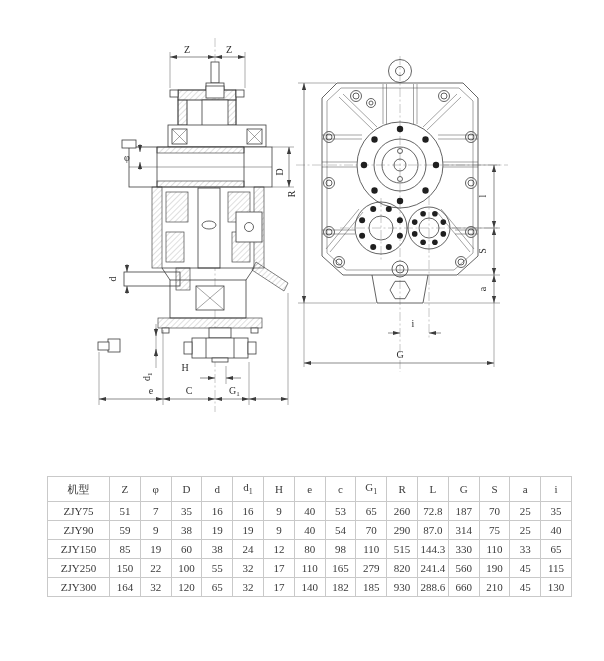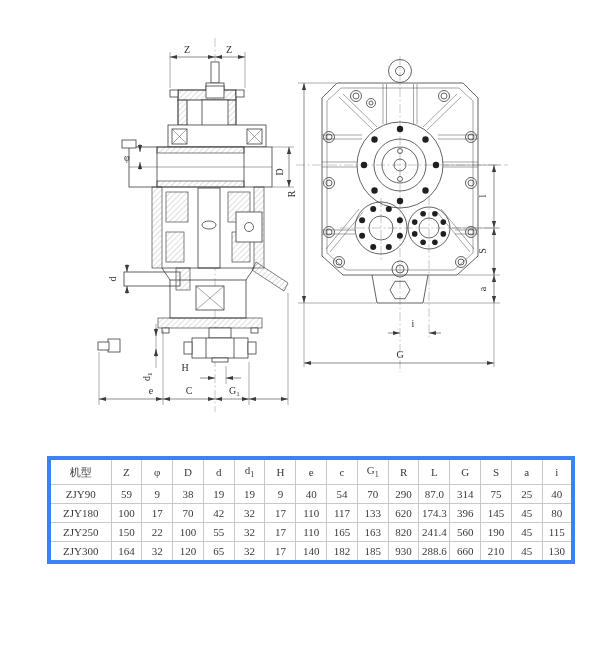--- a/index.html
+++ b/index.html
@@ -12,21 +12,21 @@
   .sh {stroke:#3c3c3c;stroke-width:0.65;fill:url(#hatch);}
   .thin{stroke:#4a4a4a;stroke-width:0.5;fill:none;}
   .dim{stroke:#3c3c3c;stroke-width:0.6;fill:none;}
   .ext{stroke:#5a5a5a;stroke-width:0.5;fill:none;}
   .cl {stroke:#9a9a9a;stroke-width:0.55;fill:none;stroke-dasharray:9 2.5 2 2.5;}
   .lbl{font:10px "Liberation Serif",serif;fill:#2e2e2e;}
   .dot{fill:#1f1f1f;stroke:none;}
   
   .tablewrap{position:absolute;left:47px;top:456px;width:524px;}
   table.spec{border-collapse:collapse;table-layout:fixed;width:524px;
-             font-size:11px;color:#3a3a3a;border:4px solid #3b82f6;}
+             font-size:11px;color:#3a3a3a;border:1px solid #3b82f6;margin-top:20px;}
   table.spec th,table.spec td{border:1px solid #c9c9c9;text-align:center;
              padding:0;font-weight:normal;height:18px;line-height:1;
              overflow:hidden;white-space:nowrap;}
   table.spec thead th{height:24px;}
   table.spec .bd{border-left:1px solid #8f8f8f;}
   sub{font-size:8px;}
 </style>
 </head>
 <body>
 
@@ -336,66 +336,84 @@
             <th>R</th>
             <th>L</th>
             <th class="bd">G</th>
             <th class="bd">S</th>
             <th>a</th>
             <th>i</th>
           </tr>
     </thead>
     <tbody>
           <tr>
+            <td>ZJY75</td>
+            <td>51</td>
+            <td>7</td>
+            <td>35</td>
+            <td>16</td>
+            <td>16</td>
+            <td>9</td>
+            <td>40</td>
+            <td>53</td>
+            <td>65</td>
+            <td>260</td>
+            <td>72.8</td>
+            <td class="bd">187</td>
+            <td class="bd">70</td>
+            <td>25</td>
+            <td>35</td>
+          </tr>
+          <tr>
             <td>ZJY90</td>
             <td>59</td>
             <td>9</td>
             <td>38</td>
             <td>19</td>
             <td>19</td>
             <td>9</td>
             <td>40</td>
             <td>54</td>
             <td>70</td>
             <td>290</td>
             <td>87.0</td>
             <td class="bd">314</td>
             <td class="bd">75</td>
             <td>25</td>
             <td>40</td>
           </tr>
           <tr>
-            <td>ZJY180</td>
-            <td>100</td>
-            <td>17</td>
-            <td>70</td>
-            <td>42</td>
-            <td>32</td>
-            <td>17</td>
+            <td>ZJY150</td>
+            <td>85</td>
+            <td>19</td>
+            <td>60</td>
+            <td>38</td>
+            <td>24</td>
+            <td>12</td>
+            <td>80</td>
+            <td>98</td>
             <td>110</td>
-            <td>117</td>
-            <td>133</td>
-            <td>620</td>
-            <td>174.3</td>
-            <td class="bd">396</td>
-            <td class="bd">145</td>
-            <td>45</td>
-            <td>80</td>
+            <td>515</td>
+            <td>144.3</td>
+            <td class="bd">330</td>
+            <td class="bd">110</td>
+            <td>33</td>
+            <td>65</td>
           </tr>
           <tr>
             <td>ZJY250</td>
             <td>150</td>
             <td>22</td>
             <td>100</td>
             <td>55</td>
             <td>32</td>
             <td>17</td>
             <td>110</td>
             <td>165</td>
-            <td>163</td>
+            <td>279</td>
             <td>820</td>
             <td>241.4</td>
             <td class="bd">560</td>
             <td class="bd">190</td>
             <td>45</td>
             <td>115</td>
           </tr>
           <tr>
             <td>ZJY300</td>
             <td>164</td>

